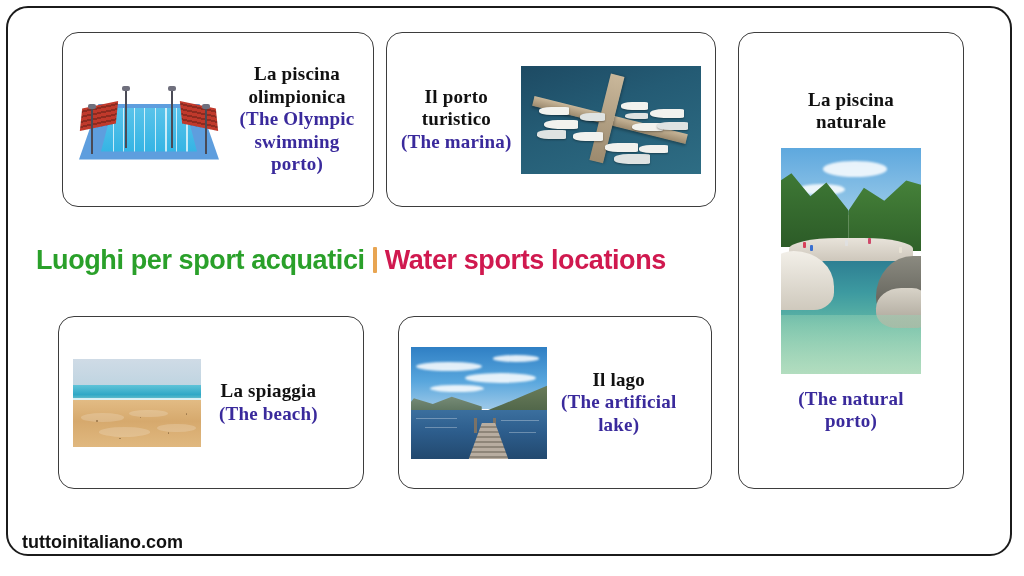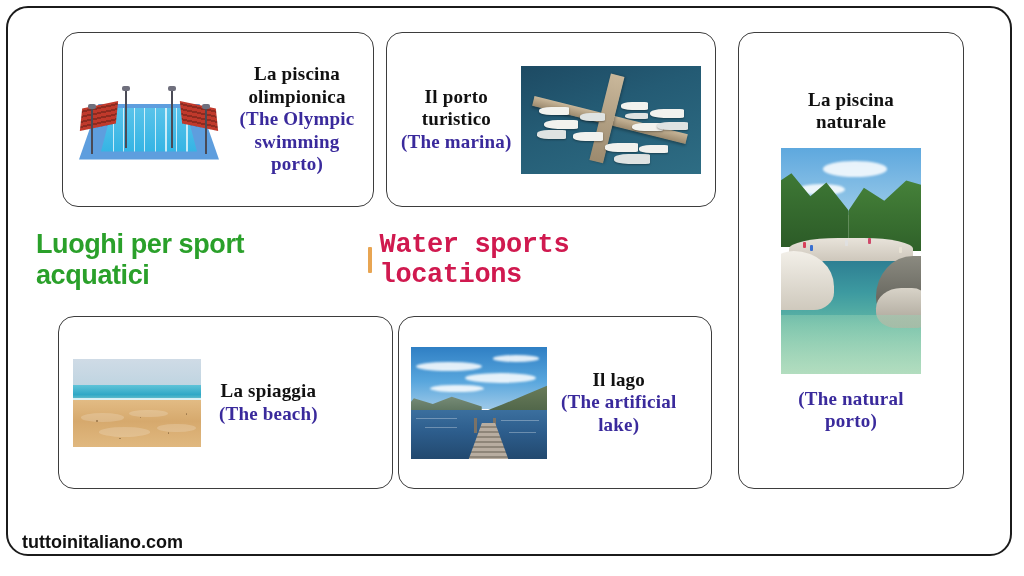--- a/index.html
+++ b/index.html
@@ -80,21 +80,21 @@
   #card-marina { left: 386px; top: 32px; width: 330px; height: 175px; }
   #card-marina .inner { display: flex; align-items: center; gap: 9px; padding: 0 14px; width: 100%; box-sizing: border-box; }
   #marina-pic { width: 180px; height: 108px; }
 
   
   #card-natural { left: 738px; top: 32px; width: 226px; height: 457px; flex-direction: column; }
   #card-natural .inner { display: flex; flex-direction: column; align-items: center; justify-content: center; gap: 14px; padding: 10px 8px; }
   #natural-pic { width: 140px; height: 226px; }
 
   
-  #card-beach { left: 58px; top: 316px; width: 335px; height: 173px; }
+  #card-beach { left: 58px; top: 316px; width: 306px; height: 173px; }
   #card-beach .inner { display: flex; align-items: center; gap: 18px; padding: 0 14px; width: 100%; box-sizing: border-box; }
   #beach-pic { width: 128px; height: 88px; }
 
   
   #card-lake { left: 398px; top: 316px; width: 314px; height: 173px; }
   #card-lake .inner { display: flex; align-items: center; gap: 14px; padding: 0 12px; width: 100%; box-sizing: border-box; }
   #lake-pic { width: 136px; height: 112px; }
 
   
   .heading {
@@ -118,21 +118,20 @@
     width: 4px;
     height: 26px;
     background: #e8a552;
     border-radius: 1px;
   }
   .heading .en {
     font-weight: bold;
     font-size: 27px;
     color: #d0194f;
     letter-spacing: -0.4px;
-    font-family: Liberation Mono, monospace;
   }
 
   
   .footer {
     position: absolute;
     left: 22px;
     top: 532px;
     font-family: "Liberation Sans", sans-serif;
     font-weight: bold;
     font-size: 18px;

